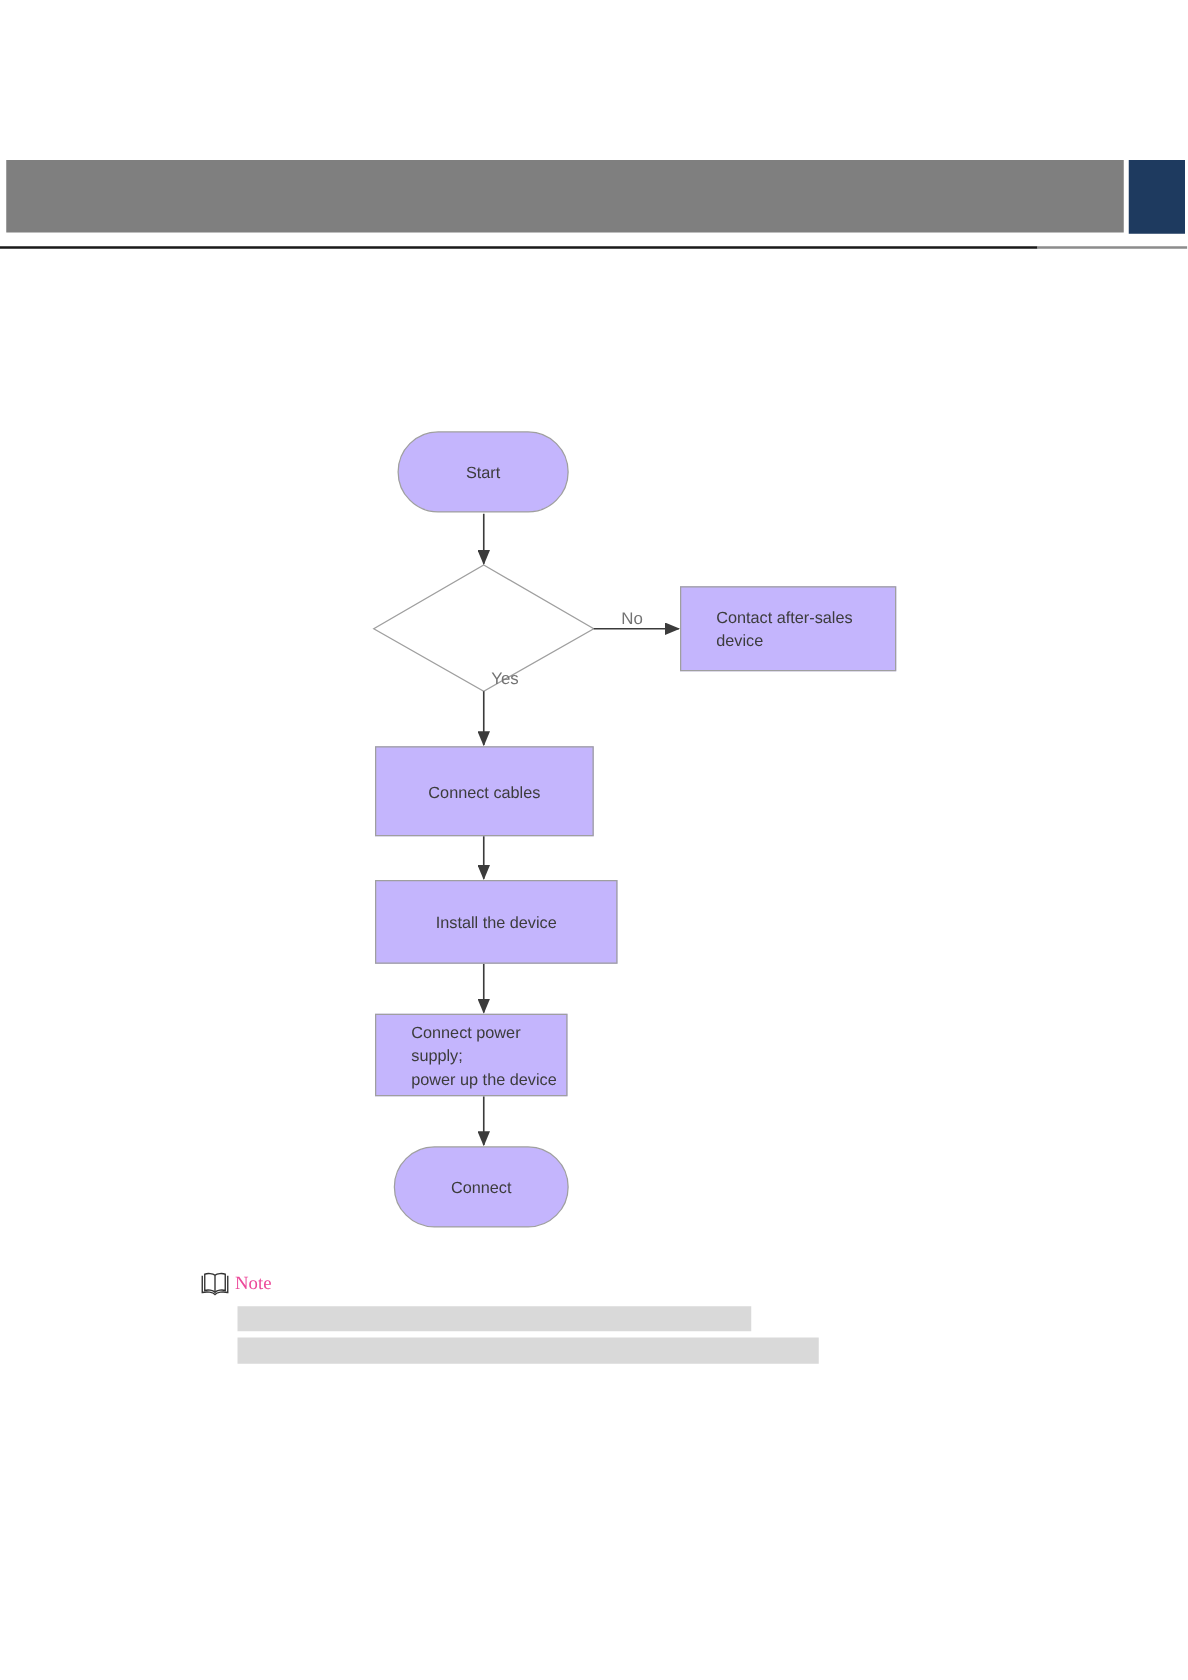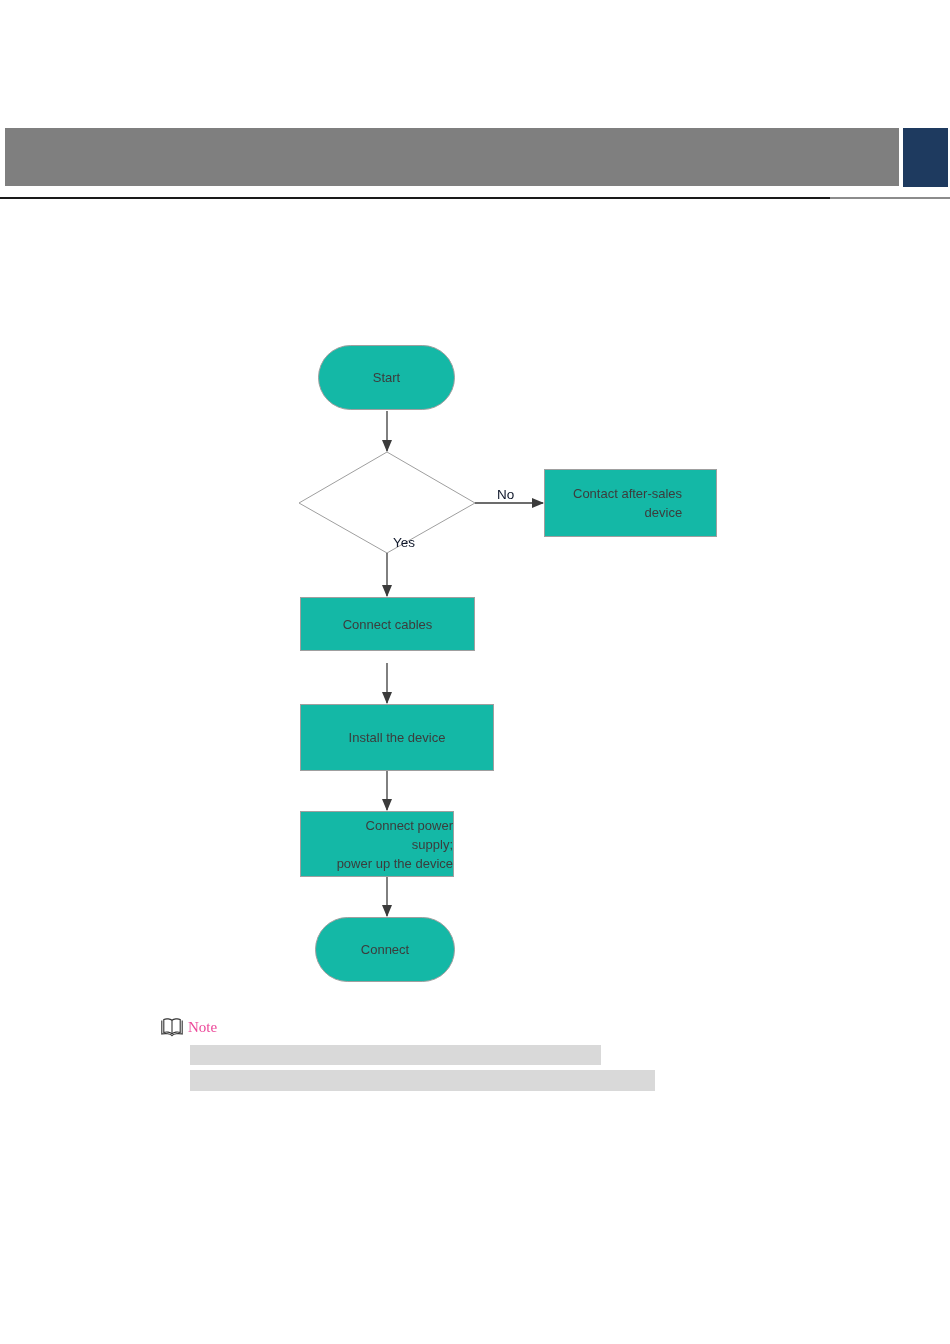--- a/index.html
+++ b/index.html
@@ -11,34 +11,34 @@
     overflow:hidden;
   }
   
   .header-bar{position:absolute;left:5px;top:128px;width:894px;height:58px;}
   .header-accent{position:absolute;left:903px;top:128px;width:45px;height:59px;}
   .rule-black{position:absolute;left:0;top:197px;width:830px;height:2px;background:#1a1a1a;}
   .rule-gray{position:absolute;left:830px;top:197px;width:120px;height:2px;background:#8c8c8c;}
   
   .fc-svg{position:absolute;left:0;top:0;width:950px;height:1344px;pointer-events:none;}
   .shape{
-    position:absolute;background:#14b8a6;border:1px solid #9f9f9f;
+    position:absolute;background:#c4b5fd;border:1px solid #9f9f9f;
     color:#3c3c3c;font-size:13px;
     display:flex;align-items:center;justify-content:center;
     box-sizing:border-box;text-align:center;
   }
   .shape.oval{border-radius:33px;}
-  .shape.left{justify-content:flex-start;text-align:right;}
+  .shape.left{justify-content:flex-start;text-align:left;}
   .mline span{display:block;line-height:19px;}
   .diamond-label{
     position:absolute;left:336px;top:472px;width:118px;
     color:#3c3c3c;font-size:12.5px;text-align:left;
   }
   .branch-label{
-    position:absolute;color:#0f172a;font-size:13.5px;background:transparent;
+    position:absolute;color:#737373;font-size:13.5px;background:transparent;
   }
   
   .note-row{position:absolute;left:160px;top:1017px;display:flex;align-items:center;}
   .note-icon{width:24px;height:20px;display:block;}
   .note-text{font-family:"Liberation Serif", serif;font-size:15px;color:#ec4899;margin-left:4px;}
   .redact-1{position:absolute;left:190px;top:1045px;width:411px;height:20px;}
   .redact-2{position:absolute;left:190px;top:1070px;width:465px;height:21px;}
 </style>
 </head>
 <body>
@@ -73,21 +73,21 @@
   <div class="branch-label" style="left:497px;top:487px;">No</div>
   <div class="branch-label" style="left:393px;top:535px;">Yes</div>
 
   <div class="shape left" style="left:544px;top:469px;width:173px;height:68px;padding-left:28px;">
     <div class="mline">
       <span>Contact after-sales</span>
       <span>device</span>
     </div>
   </div>
 
-  <div class="shape" style="left:300px;top:597px;width:175px;height:54px;">Connect cables</div>
+  <div class="shape" style="left:300px;top:597px;width:175px;height:72px;">Connect cables</div>
 
   <div class="shape" style="left:300px;top:704px;width:194px;height:67px;">Install the device</div>
 
   <div class="shape left" style="left:300px;top:811px;width:154px;height:66px;padding-left:28px;">
     <div class="mline">
       <span>Connect power supply;</span>
       <span>power up the device</span>
     </div>
   </div>
 

